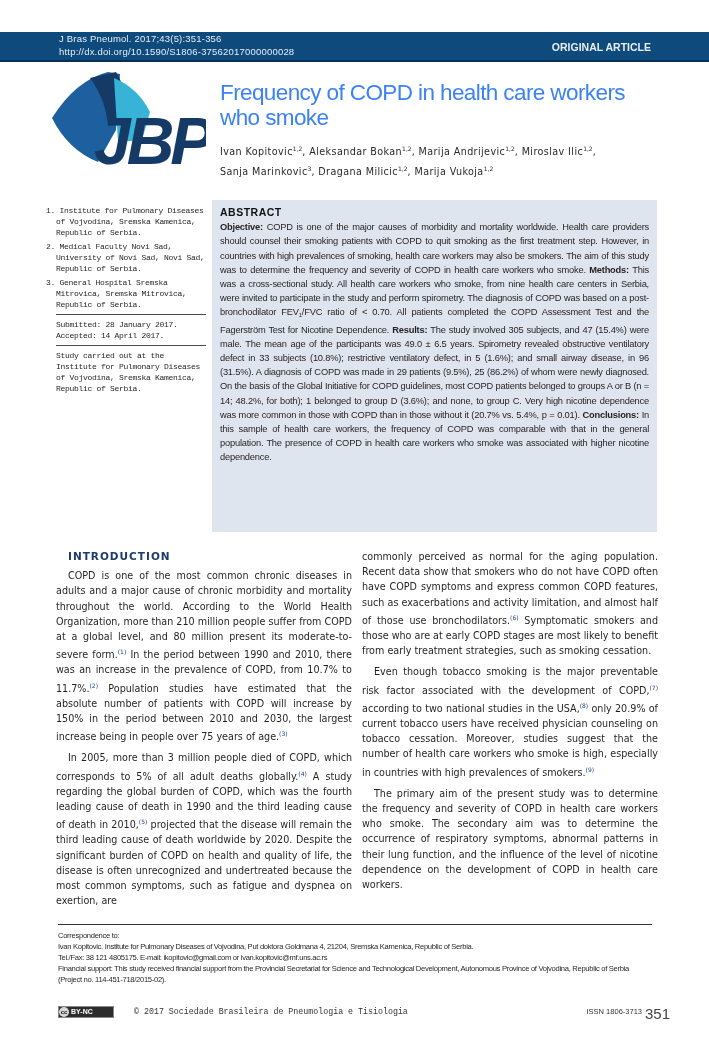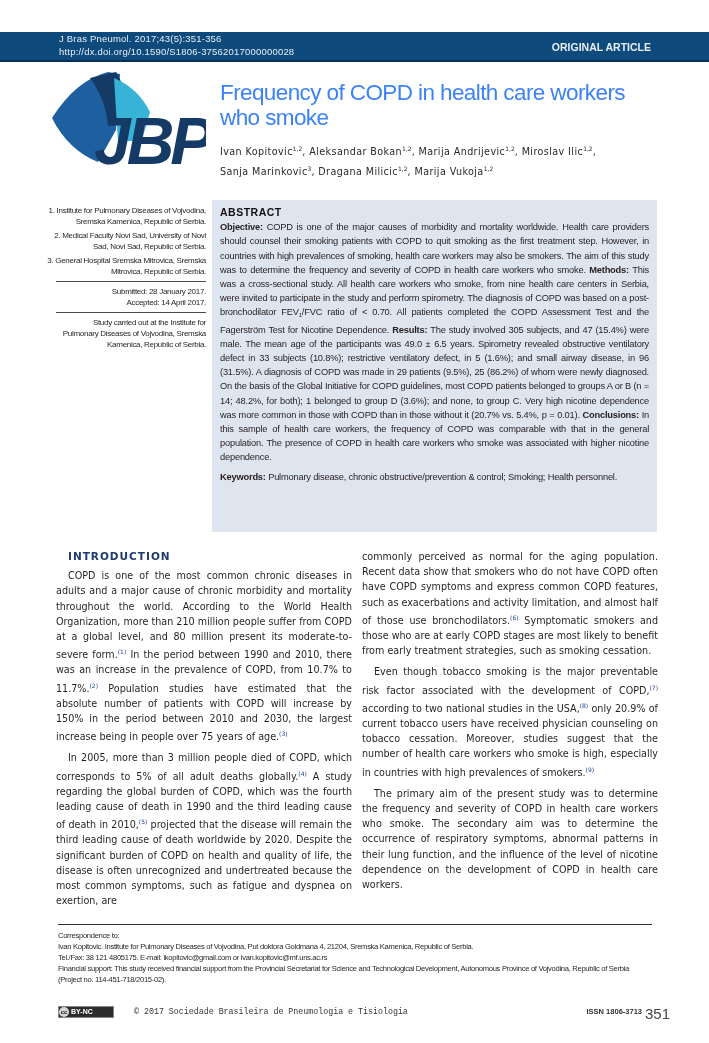--- a/index.html
+++ b/index.html
@@ -8,21 +8,21 @@
   .topband { position: absolute; left: 0; top: 32px; width: 709px; height: 28px; background: #0e4a7c; border-bottom: 2px solid #082f55; }
   .topband .cite { position: absolute; left: 59px; top: 0px; font-family: "Liberation Sans", sans-serif; font-size: 9.5px; line-height: 13px; color: #e8eef5; letter-spacing: 0.2px; }
   .topband .type { position: absolute; right: 58px; top: 9px; font-family: "Liberation Sans", sans-serif; font-size: 10.5px; font-weight: bold; color: #e9eef5; }
 
   .logo { position: absolute; left: 46px; top: 70px; width: 160px; height: 108px; }
 
   .title { position: absolute; left: 220px; top: 80px; width: 440px; font-family: "Liberation Sans", sans-serif; font-weight: normal; font-size: 22.5px; line-height: 25px; color: #3b82f6; letter-spacing: -0.6px; }
   .authors { position: absolute; left: 220px; top: 140px; width: 440px; font-family: "DejaVu Sans", sans-serif; font-size: 9.6px; line-height: 17px; color: #2a2a2a; letter-spacing: 0.4px; }
   .authors sup { font-size: 6px; vertical-align: 4px; letter-spacing: 0; }
 
-  .affil { position: absolute; left: 46px; top: 205px; width: 160px; font-family: Liberation Sans, sans-serif; font-size: 8px; line-height: 11px; color: #231f20; letter-spacing: -0.3px; text-align: right; }
+  .affil { position: absolute; left: 46px; top: 205px; width: 160px; font-family: Liberation Mono, monospace; font-size: 8px; line-height: 11px; color: #231f20; letter-spacing: -0.3px; }
   .affil ol { margin: 0; padding: 0; list-style: none; }
   .affil li { margin-bottom: 3px; padding-left: 10px; text-indent: -10px; }
   .affil .rule { border-top: 1px solid #4a4a4a; margin: 4px 0 4px 10px; }
   .affil .block { padding-left: 10px; }
 
   .abstract { position: absolute; left: 212px; top: 200px; width: 445px; height: 332px; background: #dfe5ef; box-sizing: border-box; padding: 5px 8px 6px 8px; font-family: Liberation Sans, sans-serif; font-size: 9.3px; line-height: 14.2px; color: #231f20; text-align: justify; letter-spacing: -0.2px; }
   .abstract h2 { margin: 0 0 1px 0; font-size: 10.5px; font-weight: bold; letter-spacing: 0.5px; color: #111; }
   .abstract b { font-weight: bold; }
   .abstract p { margin: 0; }
   .abstract .kw { margin-top: 5px; }
@@ -35,21 +35,21 @@
   .col1 { left: 56px; top: 549px; }
   .col2 { left: 362px; top: 549px; }
   .col h3 { margin: 0 0 4px 12px; font-size: 10.5px; font-weight: bold; color: #1c3a6e; letter-spacing: 1px; }
 
   .corr { position: absolute; left: 58px; top: 924px; width: 594px; border-top: 1px solid #333; padding-top: 5px; font-family: "Liberation Sans", sans-serif; font-size: 7.6px; line-height: 11px; color: #231f20; letter-spacing: -0.3px; }
 
   .footer { position: absolute; left: 58px; top: 1006px; width: 612px; height: 14px; font-family: "Liberation Sans", sans-serif; font-size: 8.3px; color: #333; }
   .cc { position: absolute; left: 0; top: 0; width: 56px; height: 12px; background: #2c2c2c; border: 1px solid #888; box-sizing: border-box; color: #fff; font-size: 7px; font-weight: bold; line-height: 10px; }
   .cc .circ { display: inline-block; width: 10px; height: 10px; border-radius: 50%; background: #d8d8d8; color: #111; font-size: 6px; text-align: center; line-height: 10px; margin-right: 2px; vertical-align: top; }
   .copyright { position: absolute; left: 76px; top: 1px; font-family: Liberation Mono, monospace; }
-  .issn { position: absolute; right: 28px; top: 1px; font-size: 7.5px; font-weight: bold; }
+  .issn { position: absolute; right: 28px; top: 1px; font-size: 7.5px; }
   .pagenum { position: absolute; right: 0; top: -1px; font-size: 15px; color: #444; }
 </style>
 </head>
 <body>
 
 <div class="topband">
   <div class="cite">
     <div>J Bras Pneumol. 2017;43(5):351-356</div>
     <div>http://dx.doi.org/10.1590/S1806-37562017000000028</div>
   </div>
@@ -94,24 +94,20 @@
   <p>
     <b>Objective:</b>
     <span>COPD is one of the major causes of morbidity and mortality worldwide. Health care providers should counsel their smoking patients with COPD to quit smoking as the first treatment step. However, in countries with high prevalences of smoking, health care workers may also be smokers. The aim of this study was to determine the frequency and severity of COPD in health care workers who smoke.</span>
     <b>Methods:</b>
     <span>This was a cross-sectional study. All health care workers who smoke, from nine health care centers in Serbia, were invited to participate in the study and perform spirometry. The diagnosis of COPD was based on a post-bronchodilator FEV</span><sub>1</sub><span>/FVC ratio of &lt; 0.70. All patients completed the COPD Assessment Test and the Fagerström Test for Nicotine Dependence.</span>
     <b>Results:</b>
     <span>The study involved 305 subjects, and 47 (15.4%) were male. The mean age of the participants was 49.0 ± 6.5 years. Spirometry revealed obstructive ventilatory defect in 33 subjects (10.8%); restrictive ventilatory defect, in 5 (1.6%); and small airway disease, in 96 (31.5%). A diagnosis of COPD was made in 29 patients (9.5%), 25 (86.2%) of whom were newly diagnosed. On the basis of the Global Initiative for COPD guidelines, most COPD patients belonged to groups A or B (n = 14; 48.2%, for both); 1 belonged to group D (3.6%); and none, to group C. Very high nicotine dependence was more common in those with COPD than in those without it (20.7% vs. 5.4%, p = 0.01).</span>
     <b>Conclusions:</b>
     <span>In this sample of health care workers, the frequency of COPD was comparable with that in the general population. The presence of COPD in health care workers who smoke was associated with higher nicotine dependence.</span>
   </p>
-  <p class="kw">
-    <b>Keywords:</b>
-    <span>Pulmonary disease, chronic obstructive/prevention &amp; control; Smoking; Health personnel.</span>
-  </p>
 </div>
 
 <div class="col col1">
   <h3>INTRODUCTION</h3>
   <p>
     <span>COPD is one of the most common chronic diseases in adults and a major cause of chronic morbidity and mortality throughout the world. According to the World Health Organization, more than 210 million people suffer from COPD at a global level, and 80 million present its moderate-to-severe form.</span><sup>(1)</sup><span> In the period between 1990 and 2010, there was an increase in the prevalence of COPD, from 10.7% to 11.7%.</span><sup>(2)</sup><span> Population studies have estimated that the absolute number of patients with COPD will increase by 150% in the period between 2010 and 2030, the largest increase being in people over 75 years of age.</span><sup>(3)</sup>
   </p>
   <p>
     <span>In 2005, more than 3 million people died of COPD, which corresponds to 5% of all adult deaths globally.</span><sup>(4)</sup><span> A study regarding the global burden of COPD, which was the fourth leading cause of death in 1990 and the third leading cause of death in 2010,</span><sup>(5)</sup><span> projected that the disease will remain the third leading cause of death worldwide by 2020. Despite the significant burden of COPD on health and quality of life, the disease is often unrecognized and undertreated because the most common symptoms, such as fatigue and dyspnea on exertion, are</span>
   </p>

